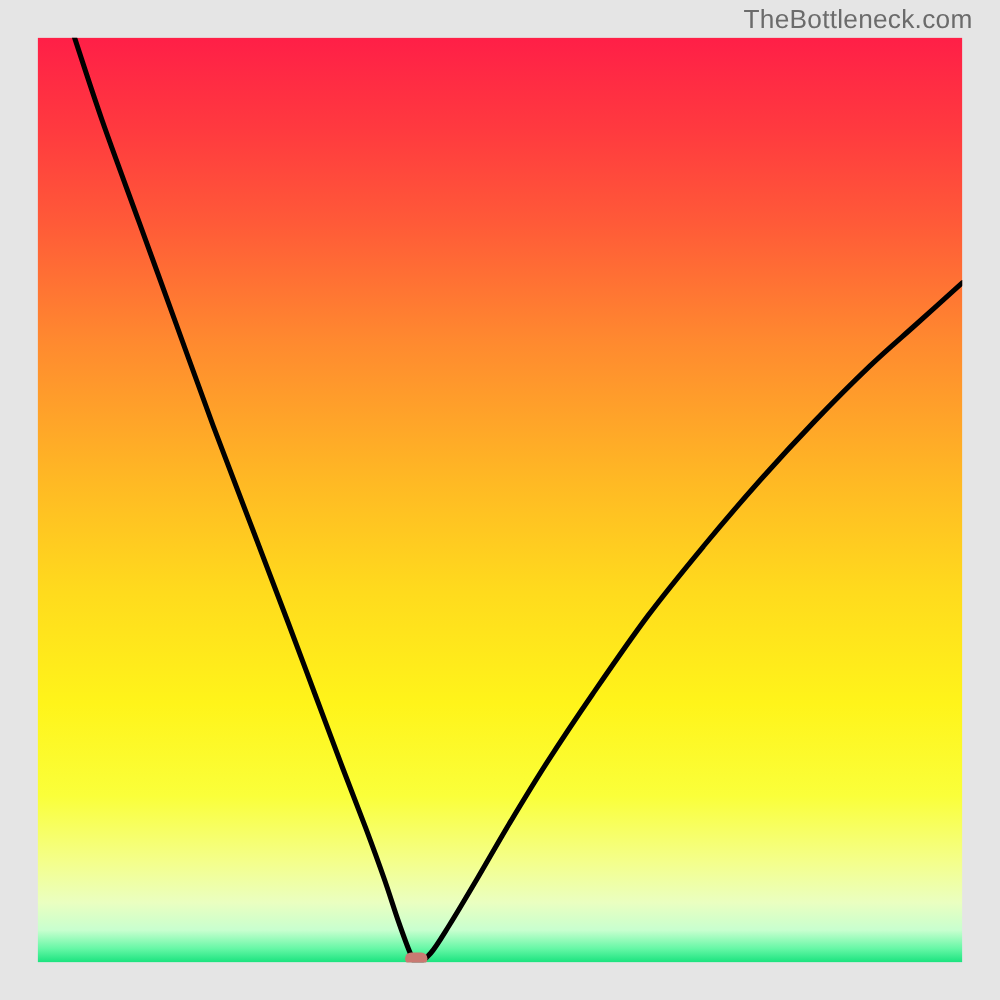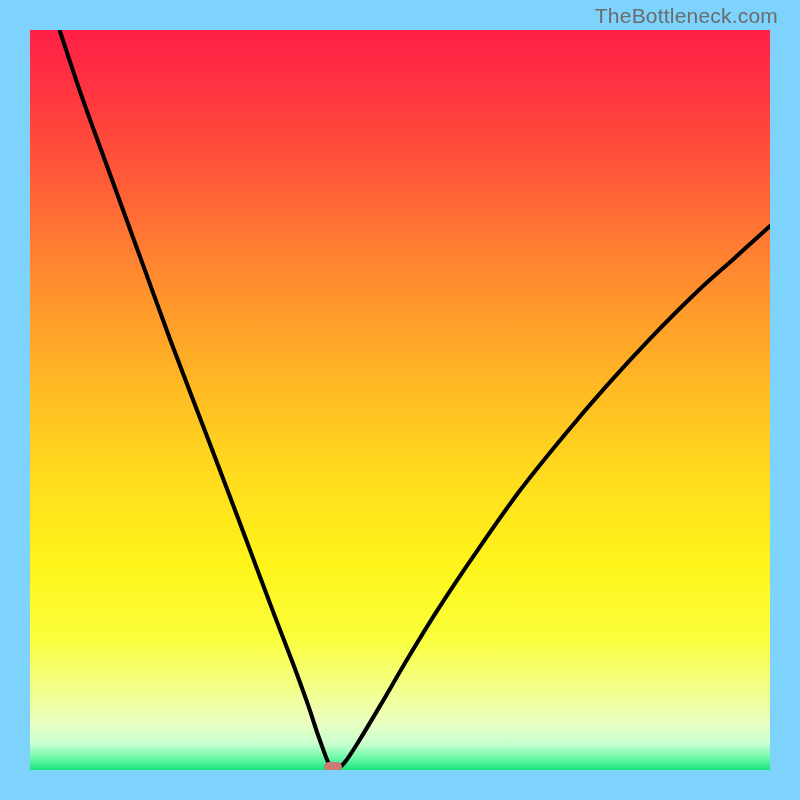--- a/index.html
+++ b/index.html
@@ -9,21 +9,21 @@
     height: 800px;
     background: #000;
     overflow: hidden;
   }
   .frame {
     position: absolute;
     left: 0;
     top: 0;
     width: 800px;
     height: 800px;
-    background: #7dd3fc;
+    background: #e5e5e5;
   }
   .plot-area {
     position: absolute;
     left: 30px;
     top: 30px;
     width: 740px;
     height: 740px;
     overflow: hidden;
   }
   .gradient {

